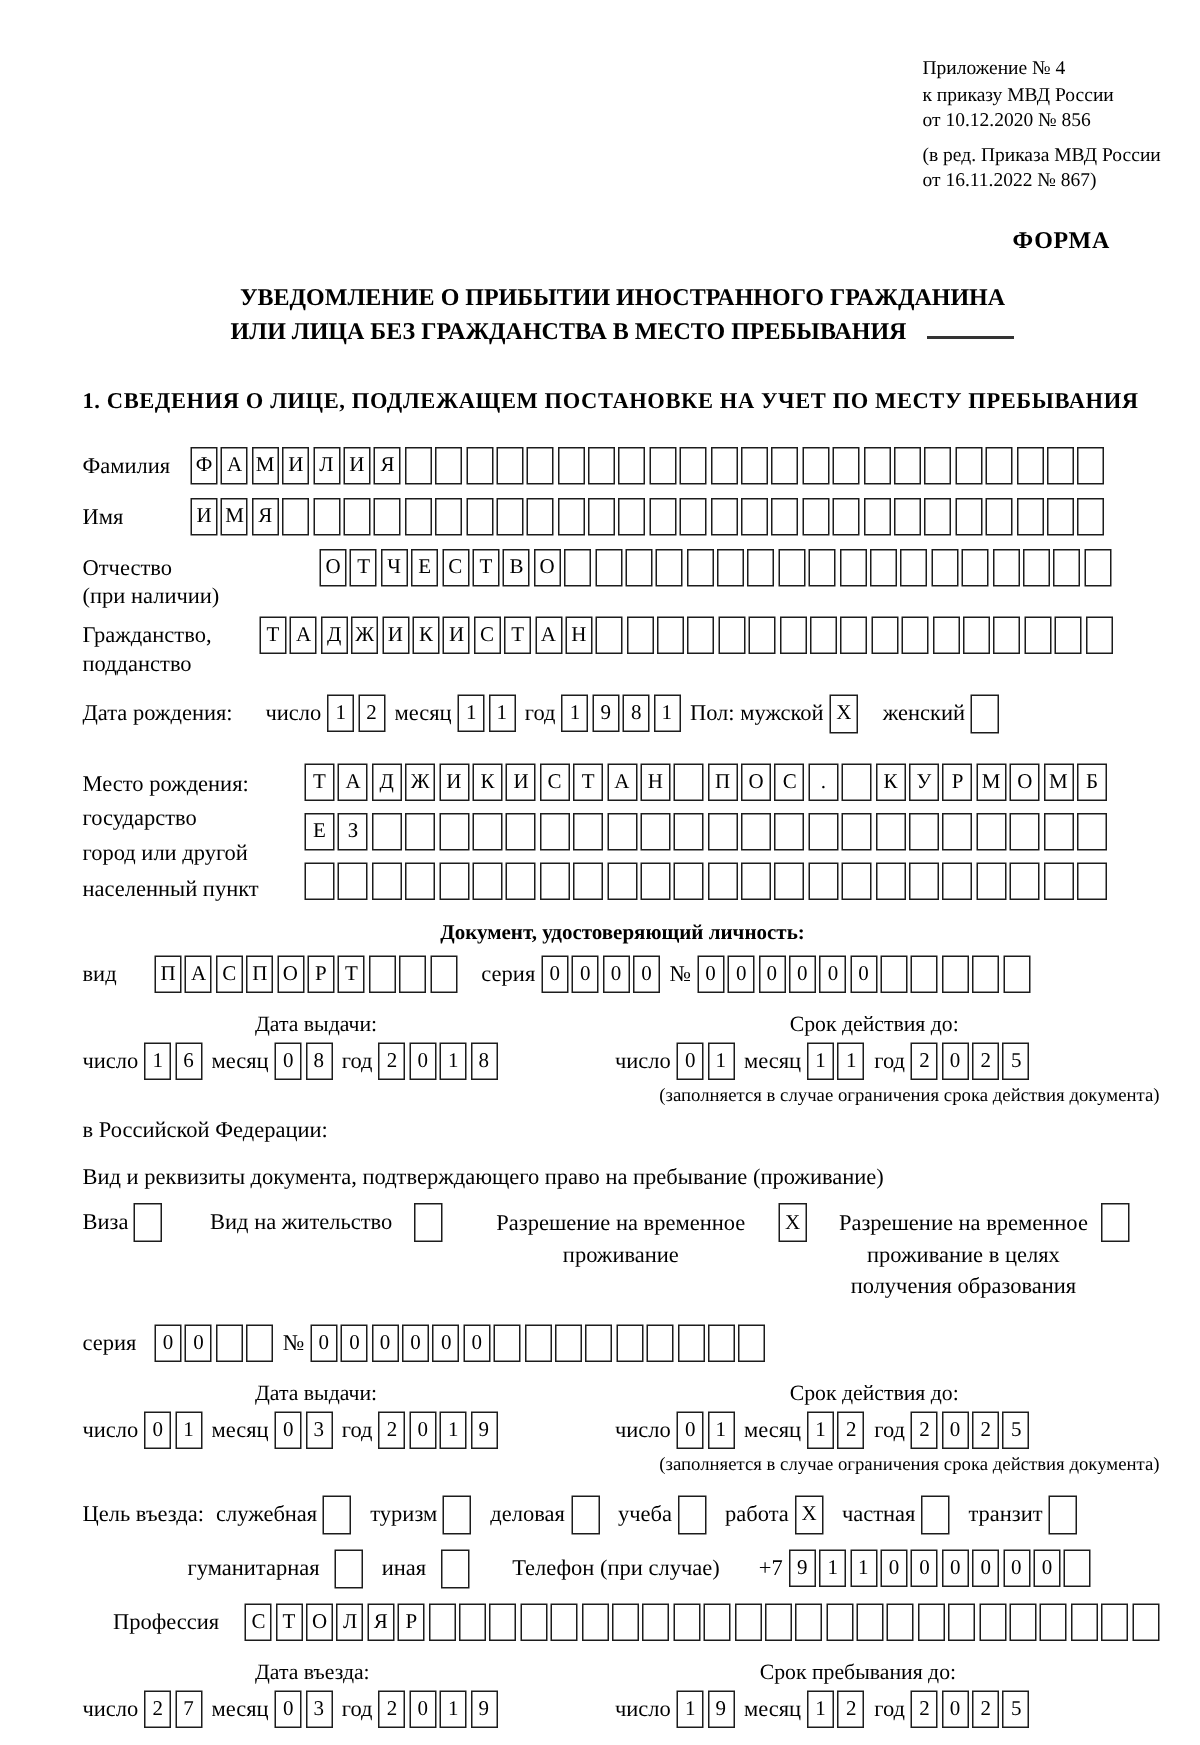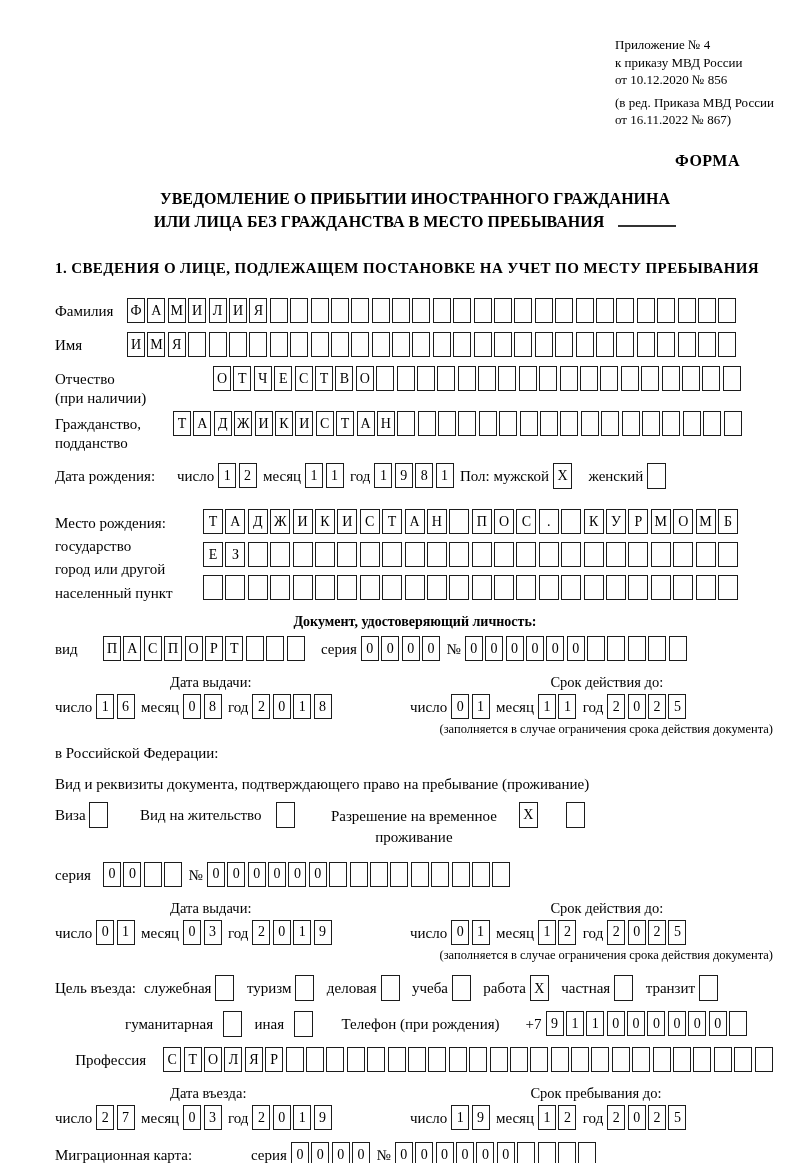--- a/index.html
+++ b/index.html
@@ -27,21 +27,21 @@
     font-size:14px; background:#fff;
   }
   .cell.wide { width:18px; }
   .cell.chk { width:17px; height:24px; }
   .lbl-s { padding:4px 4px 0 4px; flex:none; }
   .dategrp { display:inline-flex; align-items:flex-start; }
   .place-block, .rep-block { display:flex; align-items:flex-start; margin-top:20px; }
   .place-lbls { width:148px; flex:none; line-height:1.55; padding-top:3px; }
   .place-rows .row0 { margin-top:0; } .place-rows .rowN { margin-top:8px; }
   .center-bold { text-align:center; font-weight:bold; font-size:14px; margin-top:8px; }
-  .date-heads { display:flex; font-size:14.5px; margin-top:12px;gap:24px; }
+  .date-heads { display:flex; font-size:14.5px; margin-top:12px; }
   .date-row { display:flex; margin-top:3px; }
   .note-right { text-align:right; font-size:12.5px; margin-top:3px; padding-right:2px; }
   .plain { margin-top:12px; }
   .res-row { display:flex; align-items:flex-start; margin-top:8px; }
   .res-opt { display:flex; align-items:flex-start; }
   .res-lbl { padding-top:4px; }
   .res-lbl-c { text-align:center; line-height:1.4; }
   .purp-row { display:flex; align-items:flex-start; margin-top:12px; }
   .purp-opt { display:flex; align-items:flex-start; }
   .purp-opt .res-lbl { padding-right:4px; }
@@ -425,20 +425,21 @@
     </span>
     <span class="res-opt" style="margin-left:30px;">
       <span class="res-lbl">Вид на жительство</span>
       <span class="cell chk" style="margin-left:14px;"></span>
     </span>
     <span class="res-opt" style="margin-left:22px;">
       <span class="res-lbl res-lbl-c" style="width:190px;">Разрешение на временное проживание</span>
       <span class="cell chk" style="margin-left:10px;">X</span>
     </span>
     <span class="res-opt" style="margin-left:18px;">
+      <span class="res-lbl res-lbl-c" style="width:168px;">Разрешение на временное проживание в целях получения образования</span>
       <span class="cell chk" style="margin-left:8px;"></span>
     </span>
   </div>
 
   <div class="row" style="margin-top:14px;">
     <span class="lbl" style="width:48px;">серия</span>
     <span class="cells">
         <span class="cell">0</span>
         <span class="cell">0</span>
         <span class="cell"></span>
@@ -544,21 +545,21 @@
 
   <div class="purp-row" style="margin-top:10px; padding-left:70px;">
     <span class="purp-opt">
         <span class="res-lbl">гуманитарная</span>
         <span class="cell chk" style="margin-left:6px;"></span>
       </span>
     <span class="purp-opt mg">
         <span class="res-lbl">иная</span>
         <span class="cell chk" style="margin-left:6px;"></span>
       </span>
-    <span class="res-lbl" style="margin-left:26px;">Телефон (при рождения)</span>
+    <span class="res-lbl" style="margin-left:26px;">Телефон (при случае)</span>
     <span class="res-lbl" style="margin-left:26px;">+7</span>
     <span class="cells" style="margin-left:4px;">
         <span class="cell">9</span>
         <span class="cell">1</span>
         <span class="cell">1</span>
         <span class="cell">0</span>
         <span class="cell">0</span>
         <span class="cell">0</span>
         <span class="cell">0</span>
         <span class="cell">0</span>

